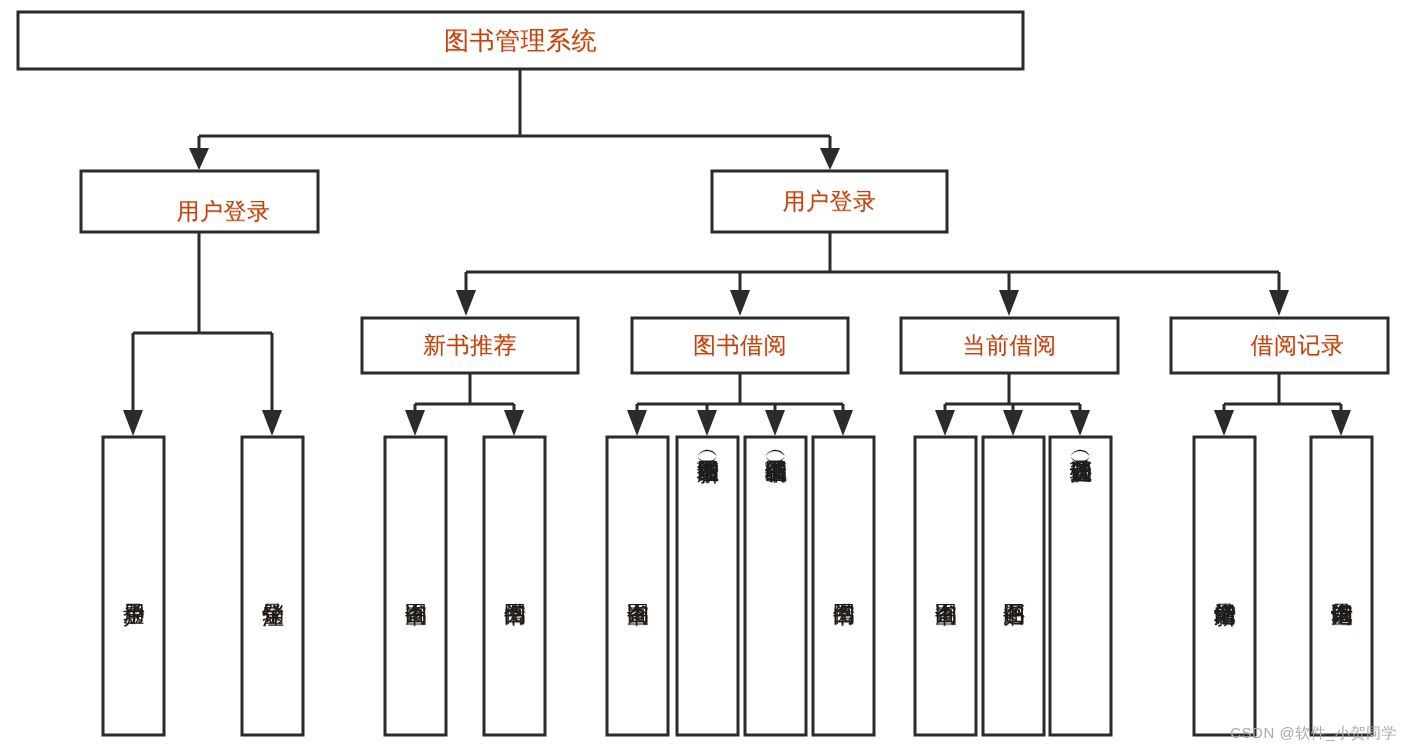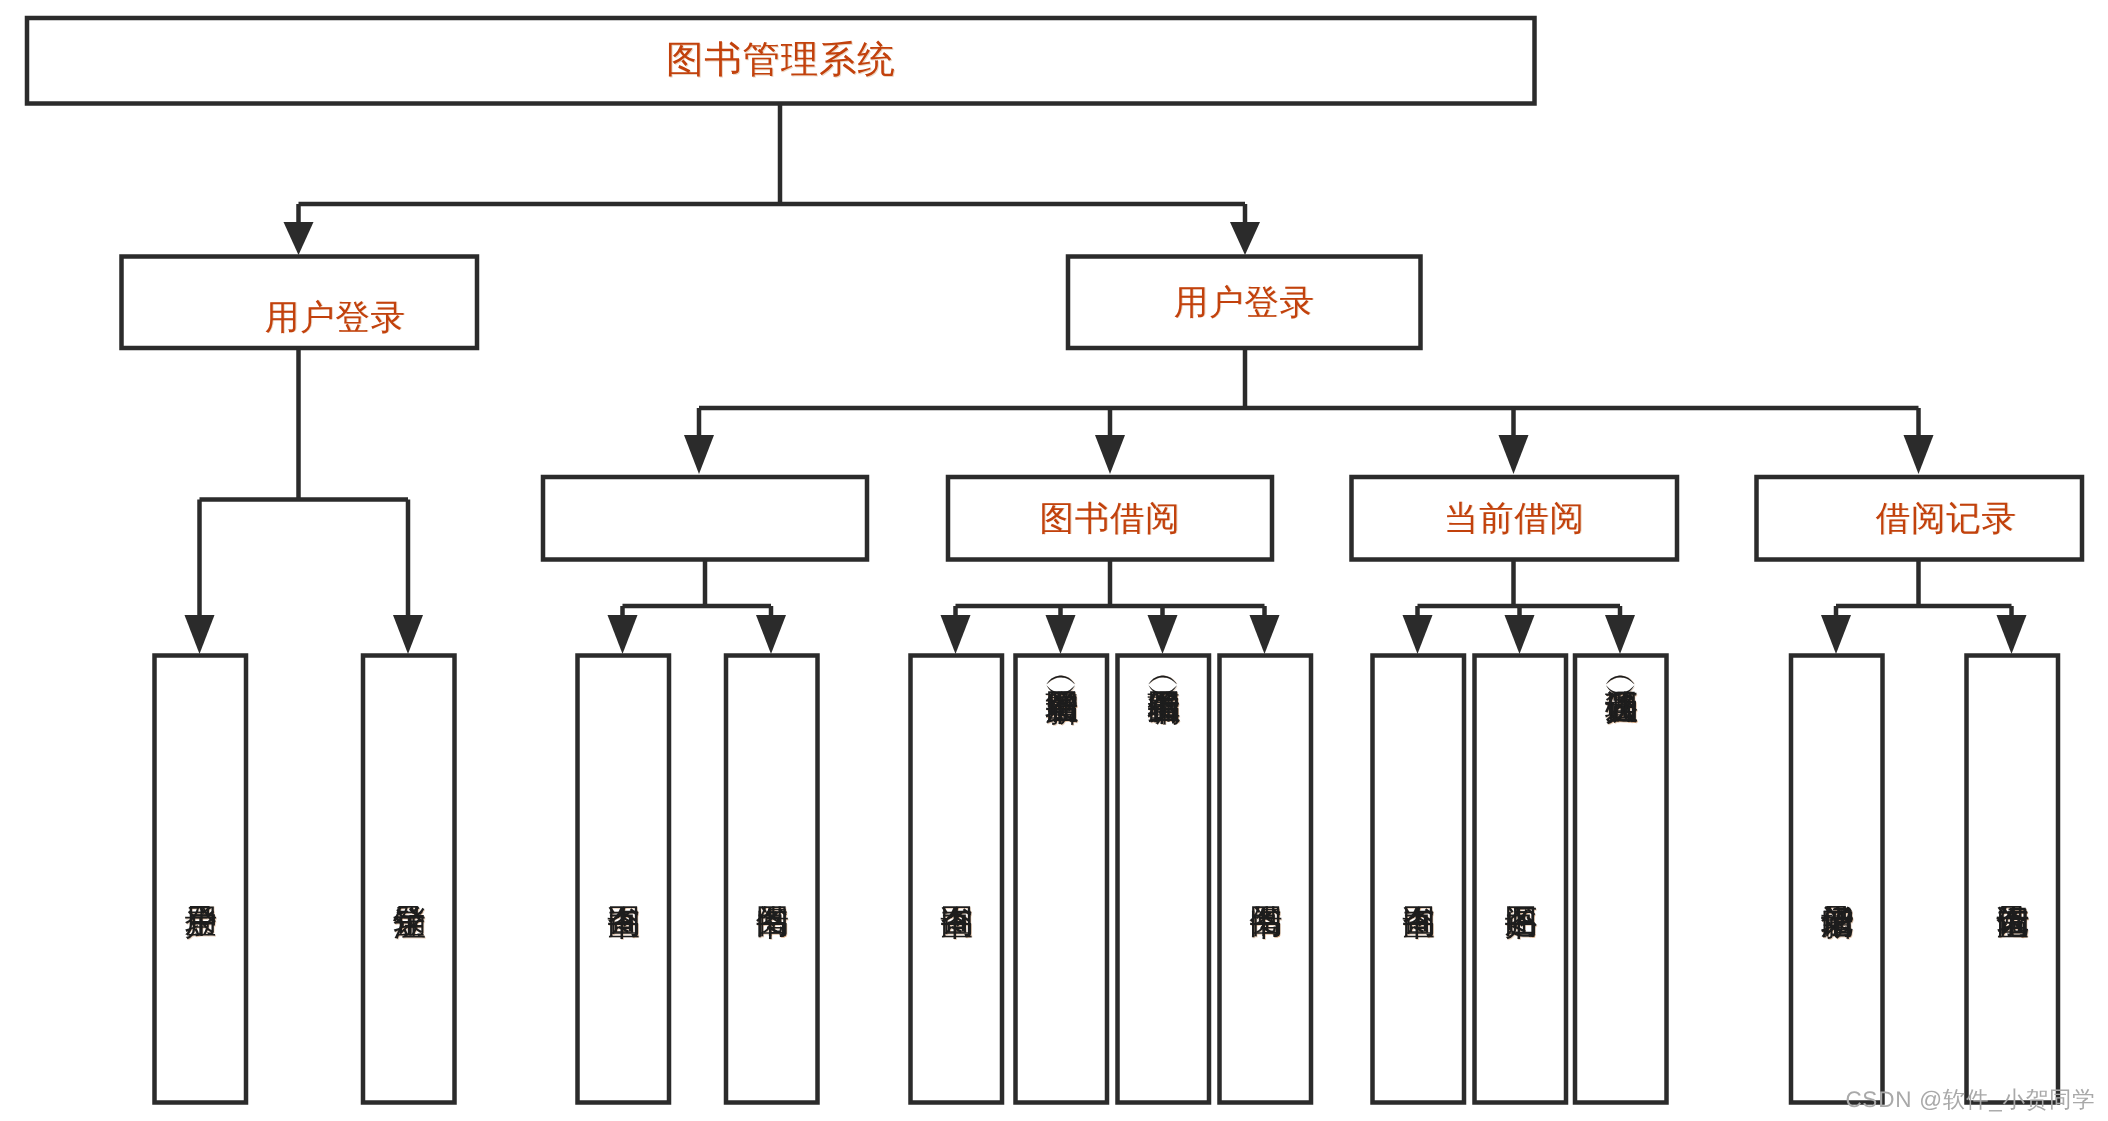--- a/index.html
+++ b/index.html
@@ -166,20 +166,21 @@
     <path class="connector" d="M1341,404 L1341,412"></path>
     <polygon class="arrow-head" points="1331,410 1351,410 1341,436"></polygon>
   </svg>
 
   <div class="node-label-h" style="left:18px; top:12px; width:1005px; height:57px; font-size:25px;">图书管理系统</div>
 
   <div class="node-label-h" style="left:81px; top:181px; width:285px; height:61px;">用户登录</div>
 
   <div class="node-label-h" style="left:712px; top:171px; width:235px; height:61px;">用户登录</div>
 
+  <div class="node-label-h" style="left:362px; top:318px; width:216px; height:55px;">新书推荐</div>
 
   <div class="node-label-h" style="left:632px; top:318px; width:216px; height:55px;">图书借阅</div>
 
   <div class="node-label-h" style="left:901px; top:318px; width:217px; height:55px;">当前借阅</div>
 
   <div class="node-label-h" style="left:1171px; top:318px; width:253px; height:55px;">借阅记录</div>
 
   <div class="node-label-v" style="left:103px; top:437px; width:61px; height:298px;">用户登录</div>
 
   <div class="node-label-v" style="left:242px; top:437px; width:61px; height:298px;">注销登录</div>

